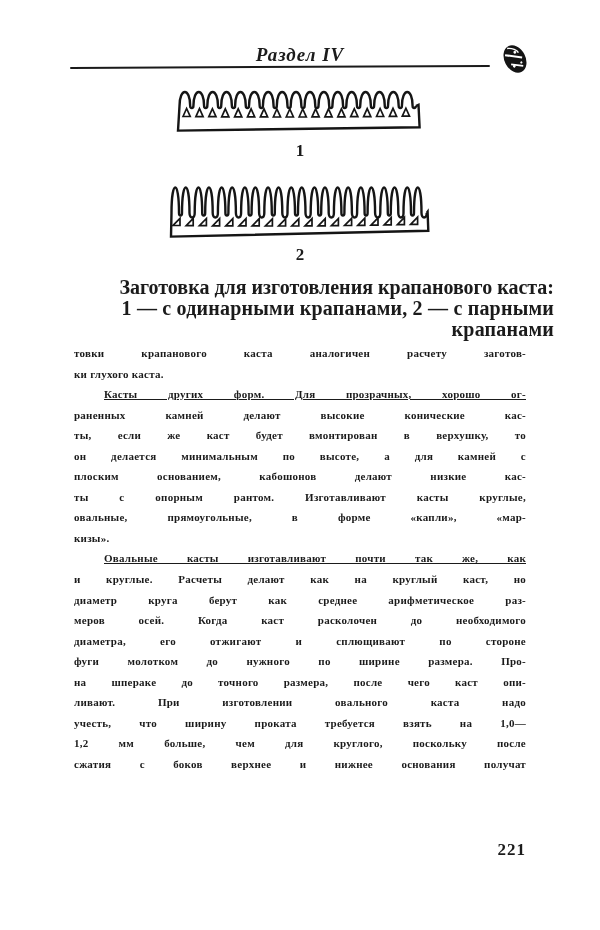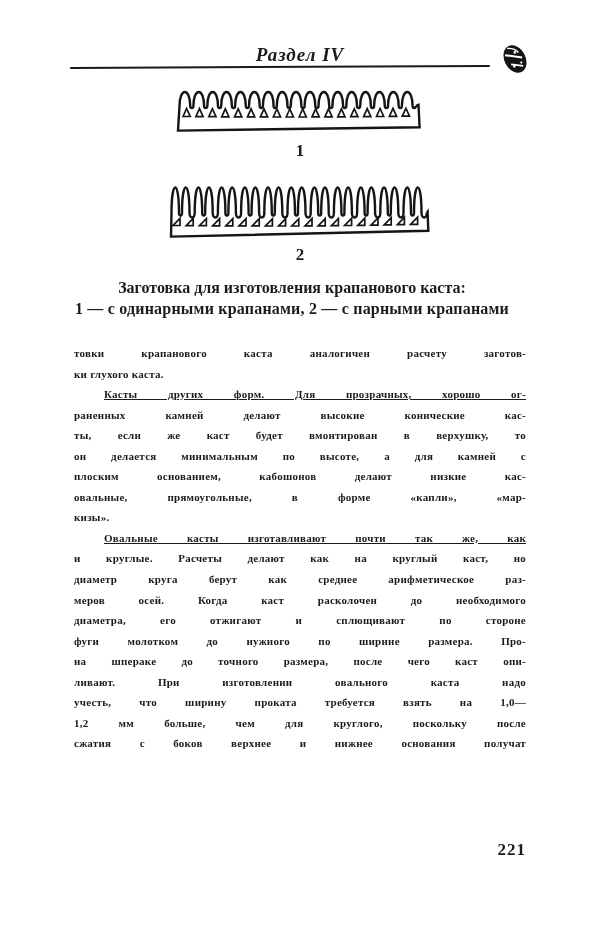--- a/index.html
+++ b/index.html
@@ -22,22 +22,22 @@
   #fig1-svg{top:89px;left:176px;}
   #fig2-svg{top:185px;left:169px;}
   .fig-label{
     position:absolute;left:0;width:600px;text-align:center;
     font-size:17px;font-weight:700;
   }
   #fig1-label{top:141px;}
   #fig2-label{top:245px;}
   
   #caption{
-    position:absolute;top:277px;left:42px;width:500px;text-align:center;
-    font-size:16px;line-height:21px;font-weight:700;
+    position:absolute;top:277px;left:54px;width:500px;text-align:right;
+    font-size:20px;line-height:21px;font-weight:700;
   }
   #caption .sub{font-weight:700;letter-spacing:0.2px;}
   
   #body-text{
     position:absolute;top:343px;left:74px;width:452px;
     font-size:11px;font-weight:700;letter-spacing:0.25px;
   }
   .bl{
     line-height:20.55px;height:20.55px;white-space:nowrap;
     text-align:justify;text-align-last:justify;white-space:normal;overflow:visible;
@@ -160,20 +160,21 @@
   </div>
 
   <div id="body-text">
     <div class="bl">товки крапанового каста аналогичен расчету заготов-</div>
     <div class="bl end">ки глухого каста.</div>
     <div class="bl ind">Касты других форм. Для прозрачных, хорошо ог-</div>
     <div class="bl">раненных камней делают высокие конические кас-</div>
     <div class="bl">ты, если же каст будет вмонтирован в верхушку, то</div>
     <div class="bl">он делается минимальным по высоте, а для камней с</div>
     <div class="bl">плоским основанием, кабошонов делают низкие кас-</div>
+    <div class="bl">ты с опорным рантом. Изготавливают касты круглые,</div>
     <div class="bl">овальные, прямоугольные, в форме «капли», «мар-</div>
     <div class="bl end">кизы».</div>
     <div class="bl ind">Овальные касты изготавливают почти так же, как</div>
     <div class="bl">и круглые. Расчеты делают как на круглый каст, но</div>
     <div class="bl">диаметр круга берут как среднее арифметическое раз-</div>
     <div class="bl">меров осей. Когда каст расколочен до необходимого</div>
     <div class="bl">диаметра, его отжигают и сплющивают по стороне</div>
     <div class="bl">фуги молотком до нужного по ширине размера. Про-</div>
     <div class="bl">на шпераке до точного размера, после чего каст опи-</div>
     <div class="bl">ливают. При изготовлении овального каста надо</div>

